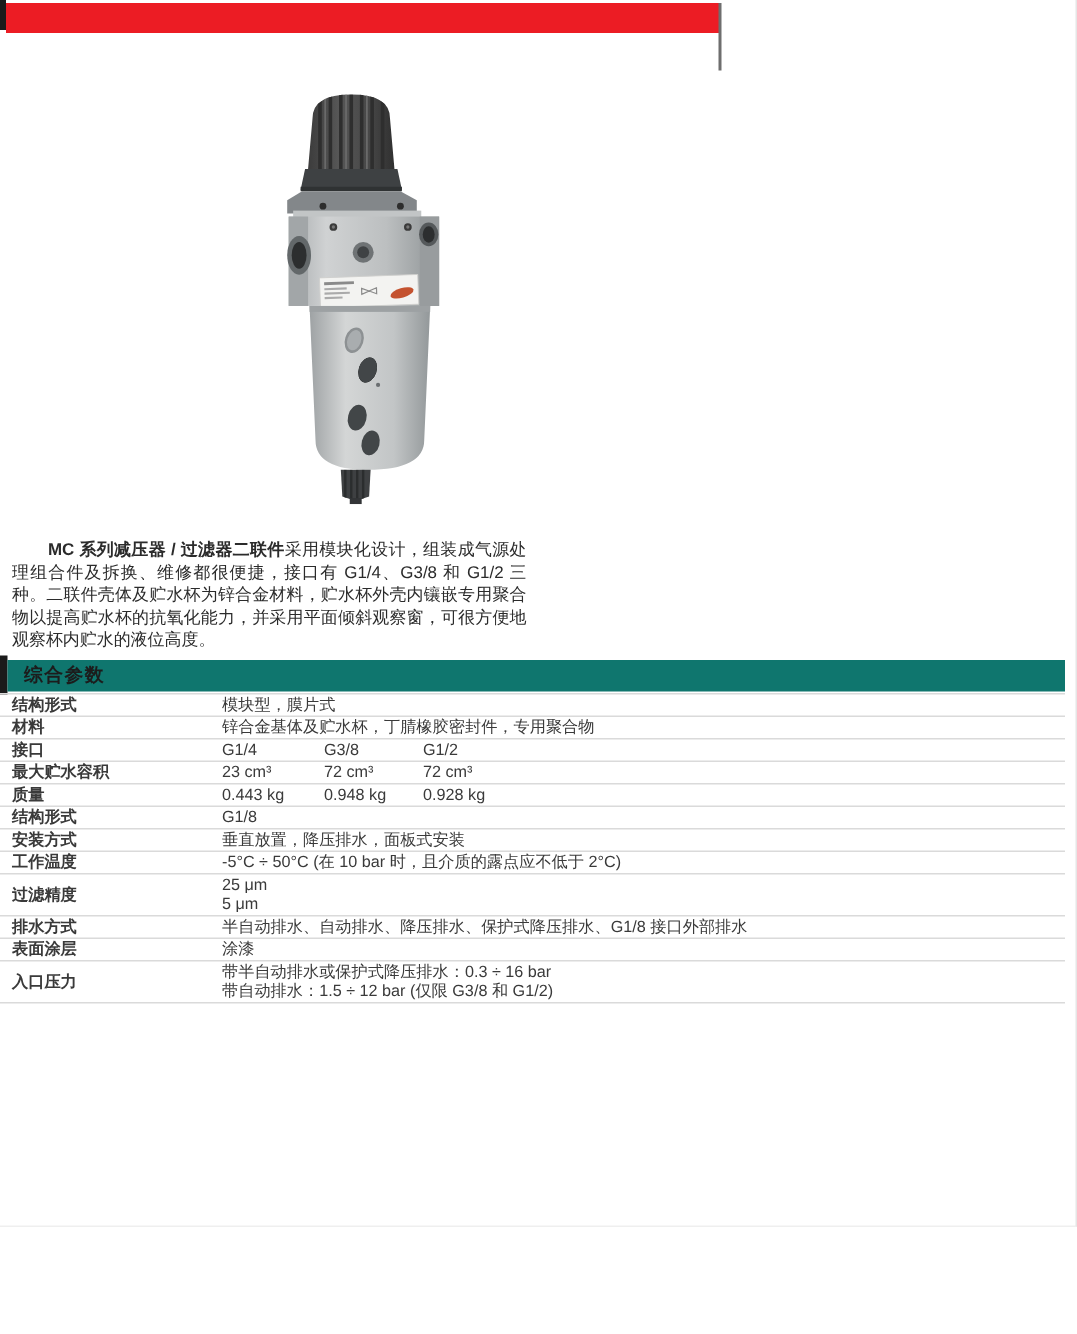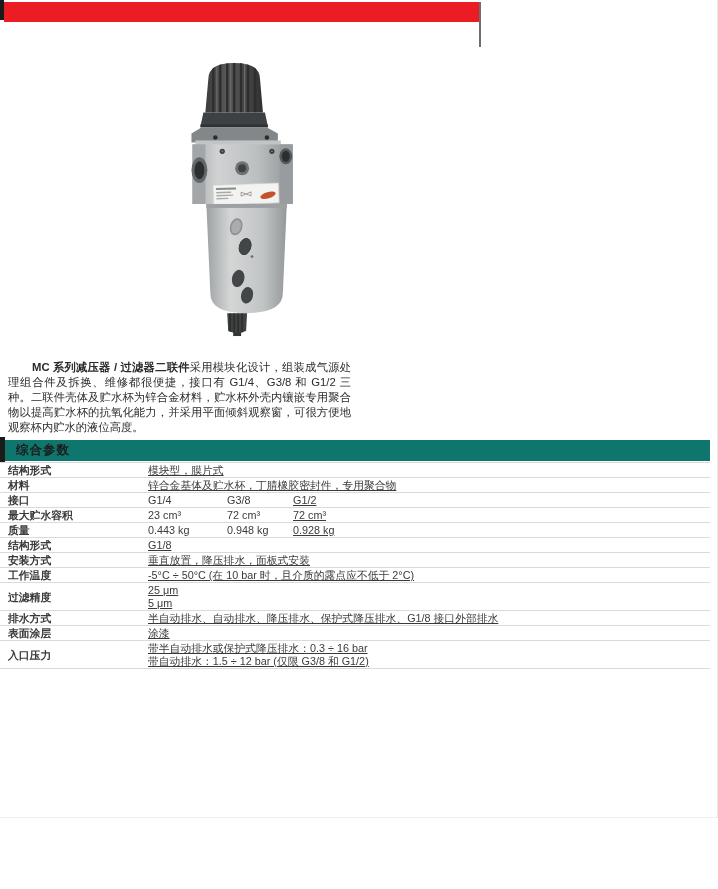--- a/index.html
+++ b/index.html
@@ -53,24 +53,24 @@
     font-size:10.8px;
   }
   .row{
     display:flex;align-items:center;
     border-bottom:1px solid #dadada;
     padding:1px 0 0 8px;
     box-sizing:border-box;
     line-height:13px;
   }
   .lbl{flex:none;width:140px;font-weight:bold;color:#3a3a3a;}
-  .vals{flex:1;color:#3a3a3a;text-decoration:underline;}
+  .vals{flex:1;color:#3a3a3a;}
   .vline{line-height:13px;}
   .c0{display:inline-block;width:68px;}
-  .c1{display:inline-block;width:66px;margin-left:11px;}
+  .c1{display:inline-block;width:66px;}
 </style>
 </head>
 <body>
 
 <div class="page">
 
   <div class="abs top-black"></div>
   <div class="abs top-red" style="background:#EC1C24;"></div>
   <div class="abs top-vline"></div>
 

